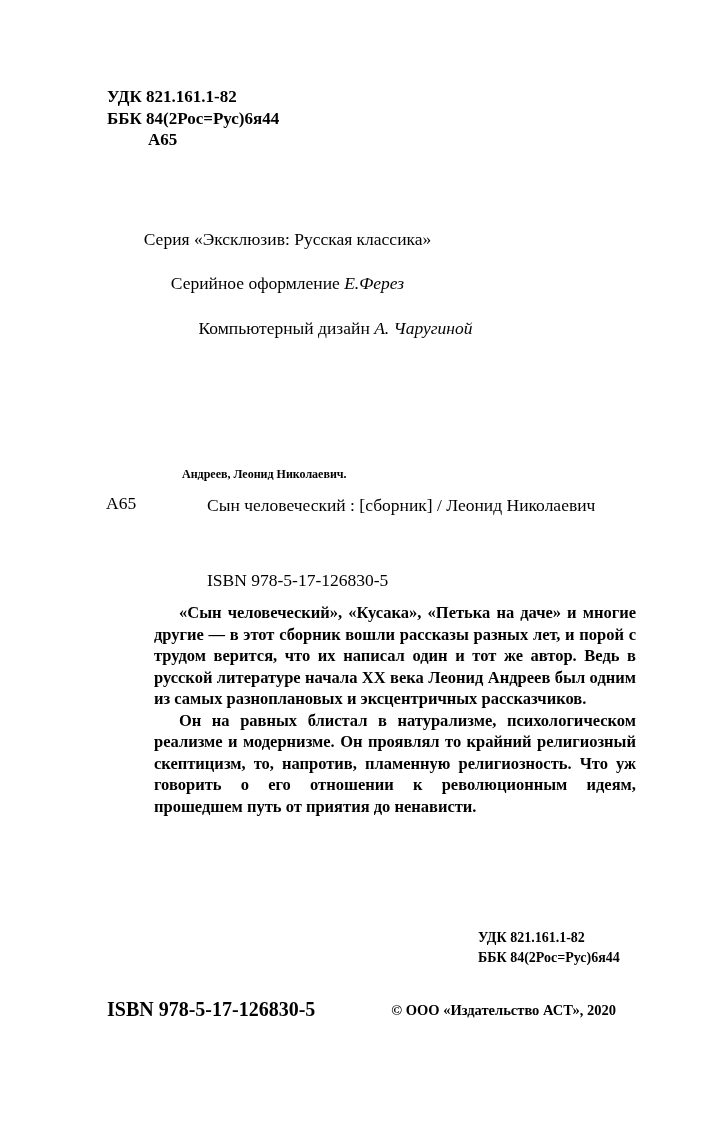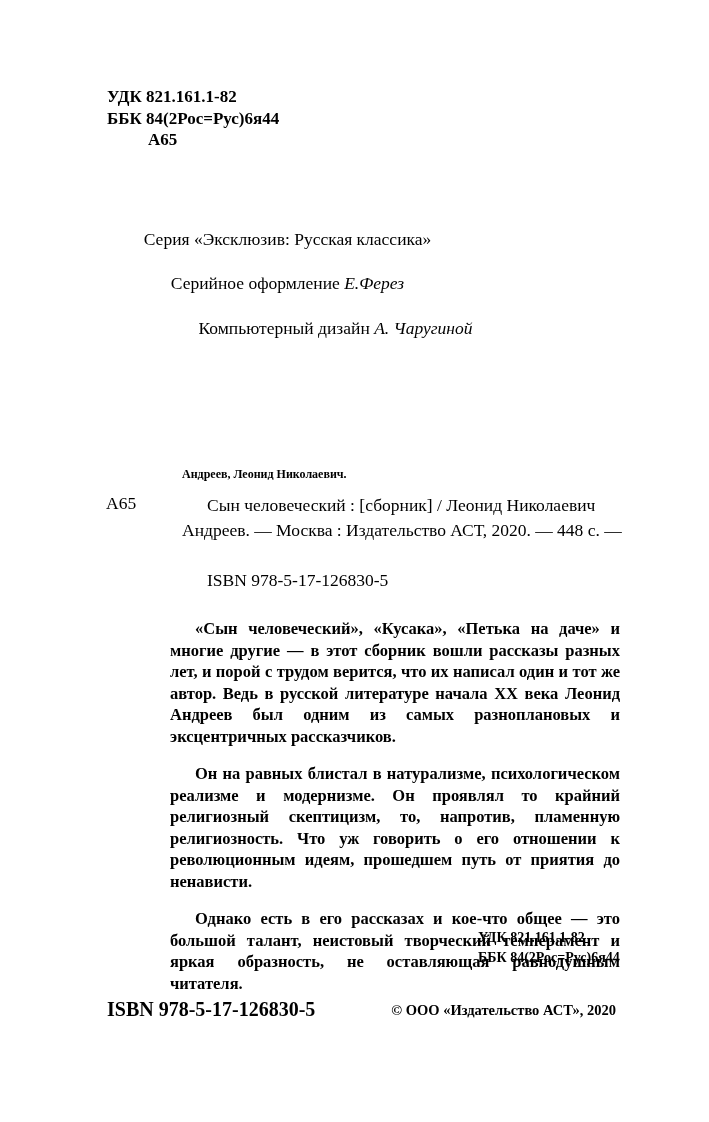--- a/index.html
+++ b/index.html
@@ -12,21 +12,21 @@
   .top-codes { left: 107px; top: 86px; font-size: 17px; font-weight: bold; line-height: 21.5px; }
   .top-codes .indent { padding-left: 41px; }
   .credits { left: 0; width: 575px; text-align: center; font-size: 17.5px; }
   .credits i { font-style: italic; }
   .author { left: 182px; top: 467px; font-size: 12px; font-weight: bold; }
   .catlabel { left: 106px; top: 493px; font-size: 17.5px; }
   .bib { left: 182px; top: 493px; width: 454px; font-size: 17.5px; line-height: 25px; white-space: normal; }
   .bib .first { text-indent: 25px; }
   .isbn-mid { left: 207px; top: 570px; font-size: 17.5px; }
   .annot { left: 154px; top: 602px; width: 482px; font-size: 16.5px; font-weight: bold; line-height: 21.5px; white-space: normal; text-align: justify; }
-  .annot p { margin: 16px; text-indent: 25px; }
+  .annot p { margin: 0; text-indent: 25px; }
   .codes-right { left: 478px; top: 928px; font-size: 14px; font-weight: bold; line-height: 20px; }
   .isbn-bottom { left: 107px; top: 998px; font-size: 20px; font-weight: bold; }
   .copyright { left: 350px; top: 1002px; font-size: 14.5px; font-weight: bold; width: 266px; text-align: right; }
 </style>
 </head>
 <body>
 
 <div class="abs top-codes">
   <div>УДК 821.161.1-82</div>
   <div>ББК 84(2Рос=Рус)6я44</div>
@@ -34,28 +34,26 @@
 </div>
 
 <div class="abs credits" style="top:229px;">Серия «Эксклюзив: Русская классика»</div>
 <div class="abs credits" style="top:273px;"><span>Серийное оформление </span><i>Е.Ферез</i></div>
 <div class="abs credits" style="top:318px;padding-left:48px;"><span>Компьютерный дизайн </span><i>А. Чаругиной</i></div>
 
 <div class="abs author">Андреев, Леонид Николаевич.</div>
 <div class="abs catlabel">А65</div>
 <div class="abs bib">
   <div class="first">Сын человеческий : [сборник] / Леонид Николаевич</div>
-  <div>Андреев. — Москва : Издательство АСТ, 2020. — 448 с. —</div>
 </div>
 <div class="abs isbn-mid">ISBN 978-5-17-126830-5</div>
 
 <div class="abs annot">
   <p>«Сын человеческий», «Кусака», «Петька на даче» и многие другие — в этот сборник вошли рассказы разных лет, и порой с трудом верится, что их написал один и тот же автор. Ведь в русской литературе начала XX века Леонид Андреев был одним из самых разноплановых и эксцентричных рассказчиков.</p>
   <p>Он на равных блистал в натурализме, психологическом реализме и модернизме. Он проявлял то крайний религиозный скептицизм, то, напротив, пламенную религиозность. Что уж говорить о его отношении к революционным идеям, прошедшем путь от приятия до ненависти.</p>
-  <p>Однако есть в его рассказах и кое-что общее — это большой талант, неистовый творческий темперамент и яркая образность, не оставляющая равнодушным читателя.</p>
 </div>
 
 <div class="abs codes-right">
   <div>УДК 821.161.1-82</div>
   <div>ББК 84(2Рос=Рус)6я44</div>
 </div>
 
 <div class="abs isbn-bottom">ISBN 978-5-17-126830-5</div>
 <div class="abs copyright">© ООО «Издательство АСТ», 2020</div>
 

